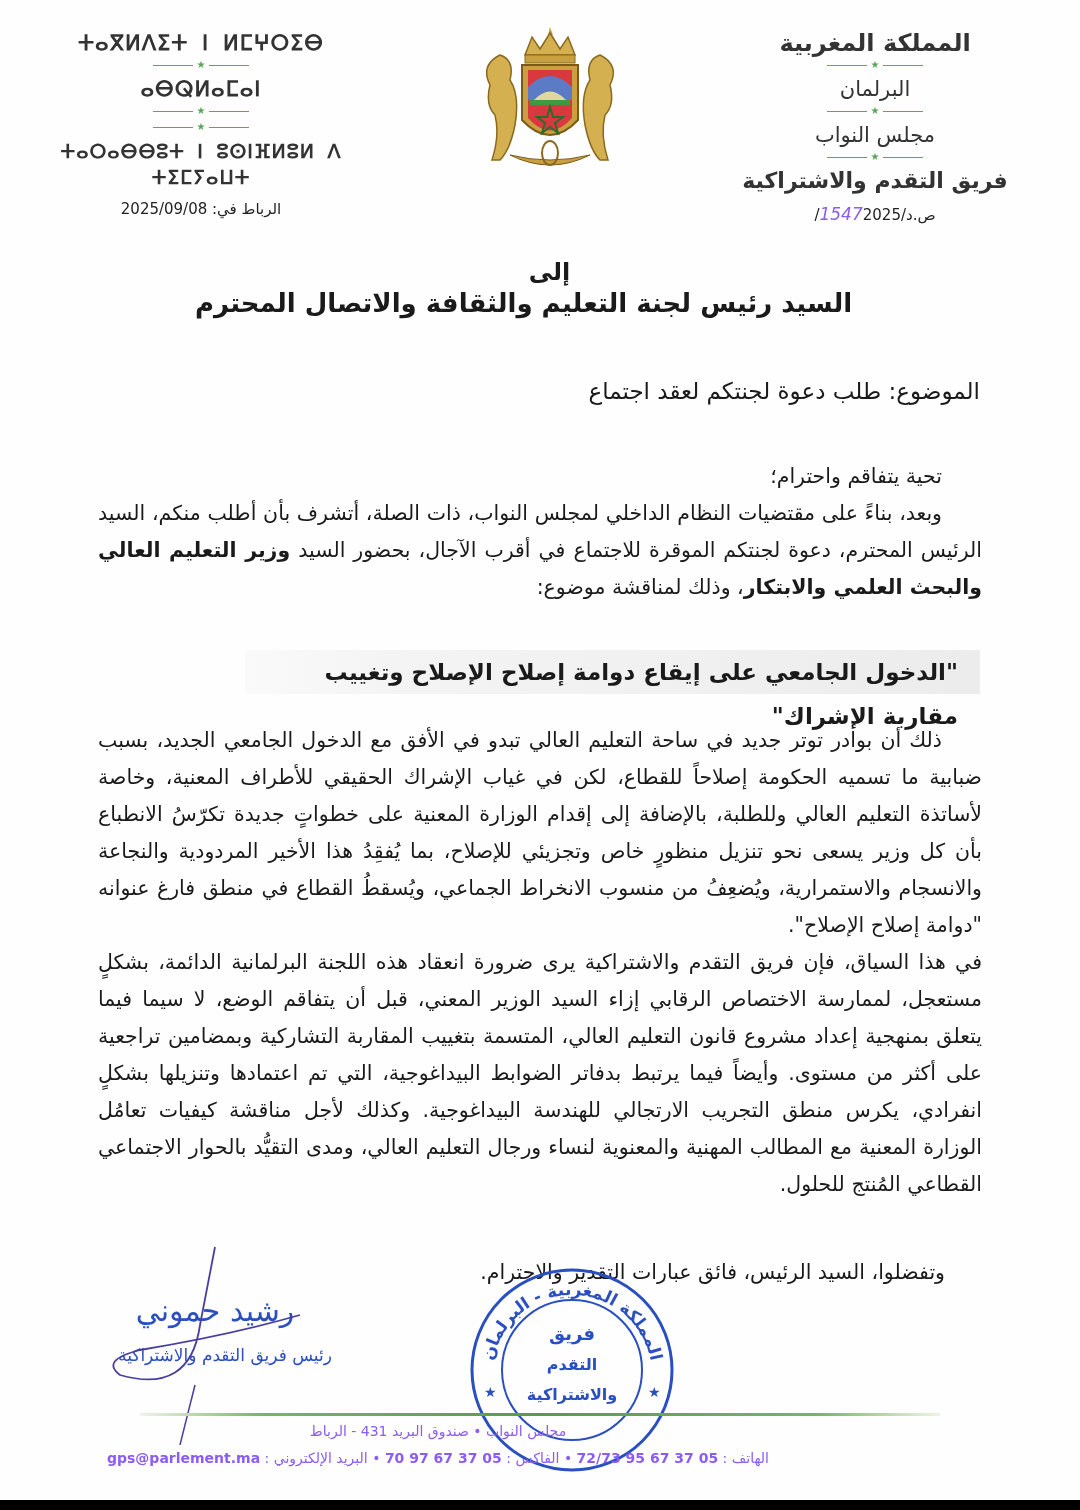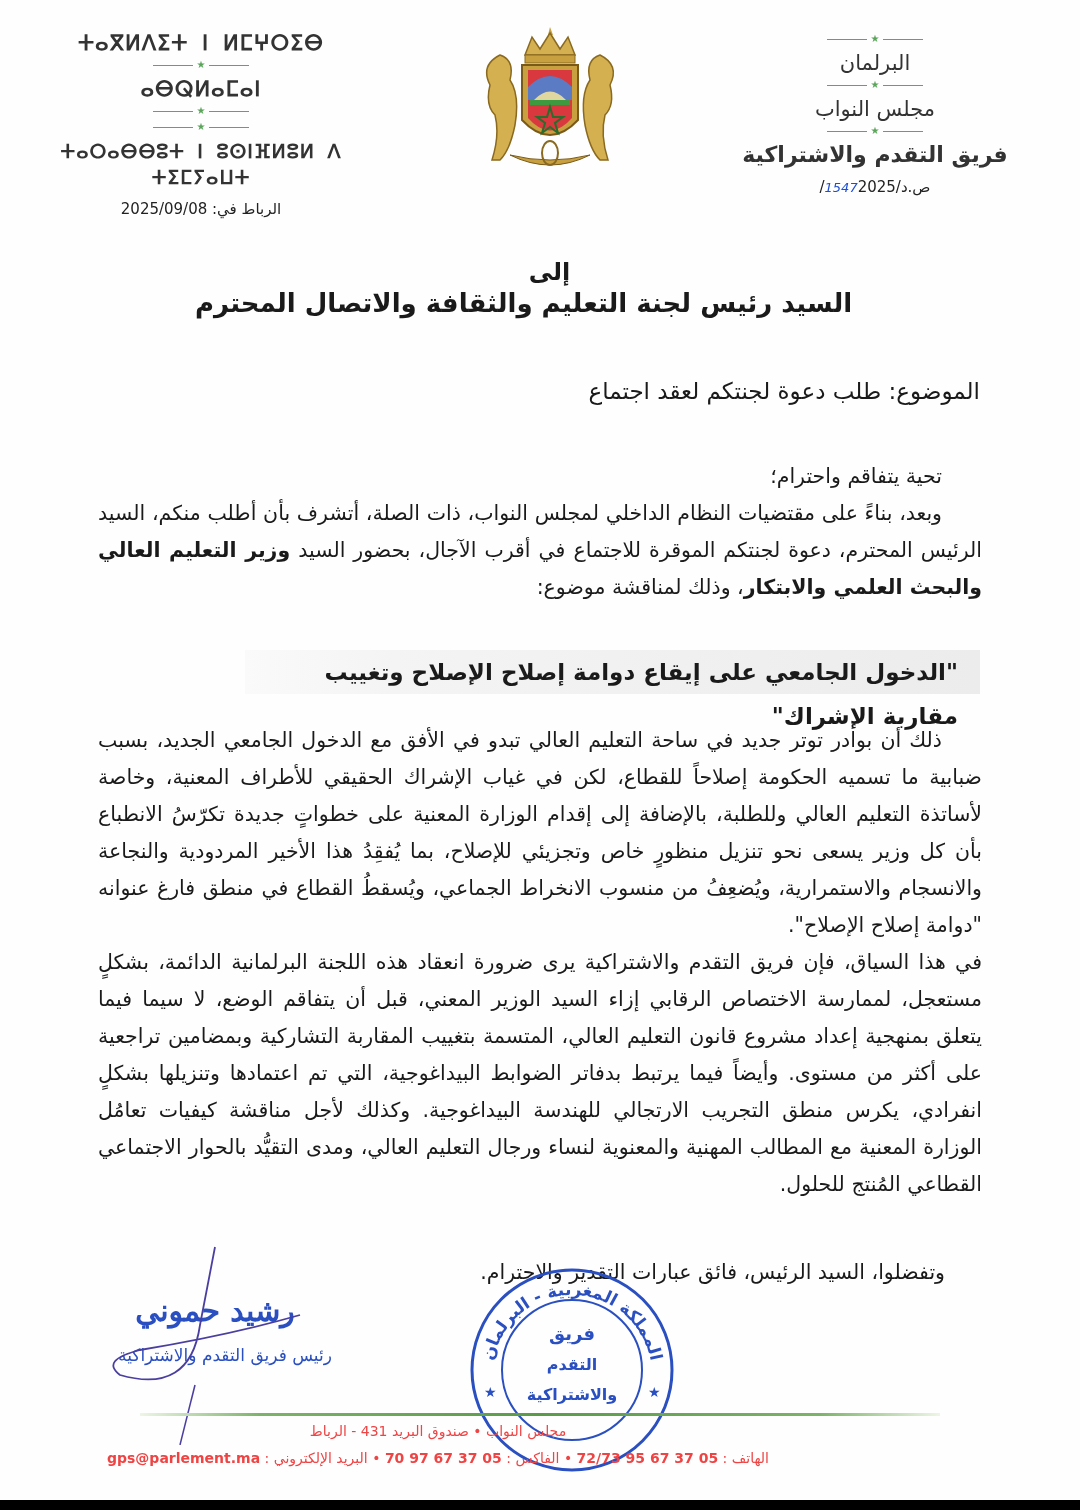--- a/index.html
+++ b/index.html
@@ -21,21 +21,21 @@
   .to .l2 { font-size:26px; font-weight:bold; margin-top:2px; padding-right:33px; }
   .subject { position:absolute; top:378px; right:100px; direction:rtl; font-size:23px; font-weight:normal; }
   .body { position:absolute; right:98px; width:884px; direction:rtl; font-size:20.5px; line-height:37px; text-align:justify; }
   .body p { margin:0; }
   .indent { text-indent:40px; }
   .title-band { position:absolute; top:650px; left:245px; width:735px; height:44px; background:linear-gradient(to left, #ececec, #f4f4f4 80%, #fafafa); direction:rtl; font-size:23px; font-weight:bold; line-height:44px; padding-right:22px; box-sizing:border-box; }
   .closing { position:absolute; top:1260px; right:135px; direction:rtl; font-size:20.5px; }
   .sig { position:absolute; left:80px; top:1245px; width:280px; height:200px; }
   .stamp { position:absolute; left:462px; top:1265px; width:220px; height:215px; }
   .footer-line { position:absolute; top:1413px; left:140px; width:800px; height:3px; background:linear-gradient(to right, #eef5e6, #7cb36a 15%, #5a9b48 50%, #7cb36a 85%, #eef5e6); }
-  .footer { position:absolute; left:0; width:876px; text-align:center; direction:rtl; font-size:14px; color:#ef4444; }
+  .footer { position:absolute; left:0; width:876px; text-align:center; direction:rtl; font-size:14px; color:#8b5cf6; }
   .f1 { top:1423px; }
   .f2 { top:1450px; }
   .bold { font-weight:bold; }
 </style>
 </head>
 <body>
 
 <div class="page">
 
   <div class="hdr-col left">
@@ -73,40 +73,41 @@
     <path d="M64,75 Q80,58 96,75 Z" fill="#e0d7a0"></path>
     <rect x="60" y="75" width="40" height="5" fill="#3f9a3f"></rect>
     <polygon points="80,82 83,92 93,92 85,98 88,108 80,102 72,108 75,98 67,92 77,92" fill="none" stroke="#2b6b2b" stroke-width="2"></polygon>
     <path d="M20,60 Q10,40 30,30 Q45,35 40,55 Q50,70 45,100 Q40,125 30,135 L22,135 Q30,110 25,90 Q15,80 20,60 Z" fill="#d4b050" stroke="#8a6a20" stroke-width="1.5"></path>
     <path d="M140,60 Q150,40 130,30 Q115,35 120,55 Q110,70 115,100 Q120,125 130,135 L138,135 Q130,110 135,90 Q145,80 140,60 Z" fill="#d4b050" stroke="#8a6a20" stroke-width="1.5"></path>
     <path d="M40,130 Q80,150 120,130 Q80,140 40,130 Z" fill="#c8a040" stroke="#7a5a18"></path>
     <ellipse cx="80" cy="128" rx="8" ry="12" fill="none" stroke="#8a6a20" stroke-width="2"></ellipse>
   </svg>
 
   <div class="hdr-col right">
+    <div class="ar-h big">المملكة المغربية</div>
     <div class="sep">
         <span class="ln"></span>
         <span class="st">★</span>
         <span class="ln"></span>
       </div>
     <div class="ar-h">البرلمان</div>
     <div class="sep">
         <span class="ln"></span>
         <span class="st">★</span>
         <span class="ln"></span>
       </div>
     <div class="ar-h">مجلس النواب</div>
     <div class="sep">
         <span class="ln"></span>
         <span class="st">★</span>
         <span class="ln"></span>
       </div>
     <div class="ar-h big" style="font-size:22px;">فريق التقدم والاشتراكية</div>
     <div class="date">
-      <span>ص.د/</span><span style="color:#1d4ed8;font-style:italic;font-size:13px;margin-top:36px;">1547</span><span>2025/</span>
+      <span>ص.د/</span><span style="color:#8b5cf6;font-style:italic;font-size:17px;margin-top:36px;">1547</span><span>2025/</span>
     </div>
   </div>
 
   <div class="to">
     <div class="l1">إلى</div>
     <div class="l2">السيد رئيس لجنة التعليم والثقافة والاتصال المحترم</div>
   </div>
 
   <div class="subject">الموضوع: طلب دعوة لجنتكم لعقد اجتماع</div>
 
@@ -118,21 +119,21 @@
   <div class="title-band">"الدخول الجامعي على إيقاع دوامة إصلاح الإصلاح وتغييب مقاربة الإشراك"</div>
 
   <div class="body" style="top:722px;">
     <p class="indent">ذلك أن بوادر توتر جديد في ساحة التعليم العالي تبدو في الأفق مع الدخول الجامعي الجديد، بسبب ضبابية ما تسميه الحكومة إصلاحاً للقطاع، لكن في غياب الإشراك الحقيقي للأطراف المعنية، وخاصة لأساتذة التعليم العالي وللطلبة، بالإضافة إلى إقدام الوزارة المعنية على خطواتٍ جديدة تكرّسُ الانطباع بأن كل وزير يسعى نحو تنزيل منظورٍ خاص وتجزيئي للإصلاح، بما يُفقِدُ هذا الأخير المردودية والنجاعة والانسجام والاستمرارية، ويُضعِفُ من منسوب الانخراط الجماعي، ويُسقطُ القطاع في منطق فارغ عنوانه "دوامة إصلاح الإصلاح".</p>
     <p>في هذا السياق، فإن فريق التقدم والاشتراكية يرى ضرورة انعقاد هذه اللجنة البرلمانية الدائمة، بشكلٍ مستعجل، لممارسة الاختصاص الرقابي إزاء السيد الوزير المعني، قبل أن يتفاقم الوضع، لا سيما فيما يتعلق بمنهجية إعداد مشروع قانون التعليم العالي، المتسمة بتغييب المقاربة التشاركية وبمضامين تراجعية على أكثر من مستوى. وأيضاً فيما يرتبط بدفاتر الضوابط البيداغوجية، التي تم اعتمادها وتنزيلها بشكلٍ انفرادي، يكرس منطق التجريب الارتجالي للهندسة البيداغوجية. وكذلك لأجل مناقشة كيفيات تعامُل الوزارة المعنية مع المطالب المهنية والمعنوية لنساء ورجال التعليم العالي، ومدى التقيُّد بالحوار الاجتماعي القطاعي المُنتج للحلول.</p>
   </div>
 
   <div class="closing">وتفضلوا، السيد الرئيس، فائق عبارات التقدير والاحترام.</div>
 
   <div class="sig">
-    <div style="position:absolute;top:48px;left:10px;width:250px;text-align:center;direction:rtl;color:#2a4fc0;font-size:30px;font-weight:bold;font-family:'DejaVu Serif',serif;">رشيد حموني</div>
+    <div style="position:absolute;top:48px;left:10px;width:250px;text-align:center;direction:rtl;color:#2a4fc0;font-size:30px;font-weight:normal;font-family:'DejaVu Serif',serif;">رشيد حموني</div>
     <div style="position:absolute;top:100px;left:10px;width:270px;text-align:center;direction:rtl;color:#2a4fc0;font-size:17px;font-family:'DejaVu Serif',serif;">رئيس فريق التقدم والاشتراكية</div>
     <svg width="280" height="200" style="position:absolute;left:0;top:0;">
       <path d="M135,2 L120,80 Q110,150 40,130 Q20,115 60,105 Q150,90 220,70" fill="none" stroke="#4a3fa0" stroke-width="1.8"></path>
       <path d="M115,140 L100,200" fill="none" stroke="#4a3fa0" stroke-width="1.5"></path>
     </svg>
   </div>
 
   <svg class="stamp" viewBox="0 0 220 215">
     <circle cx="110" cy="105" r="100" fill="none" stroke="#2a4fc0" stroke-width="3"></circle>
     <circle cx="110" cy="105" r="70" fill="none" stroke="#2a4fc0" stroke-width="2"></circle>

